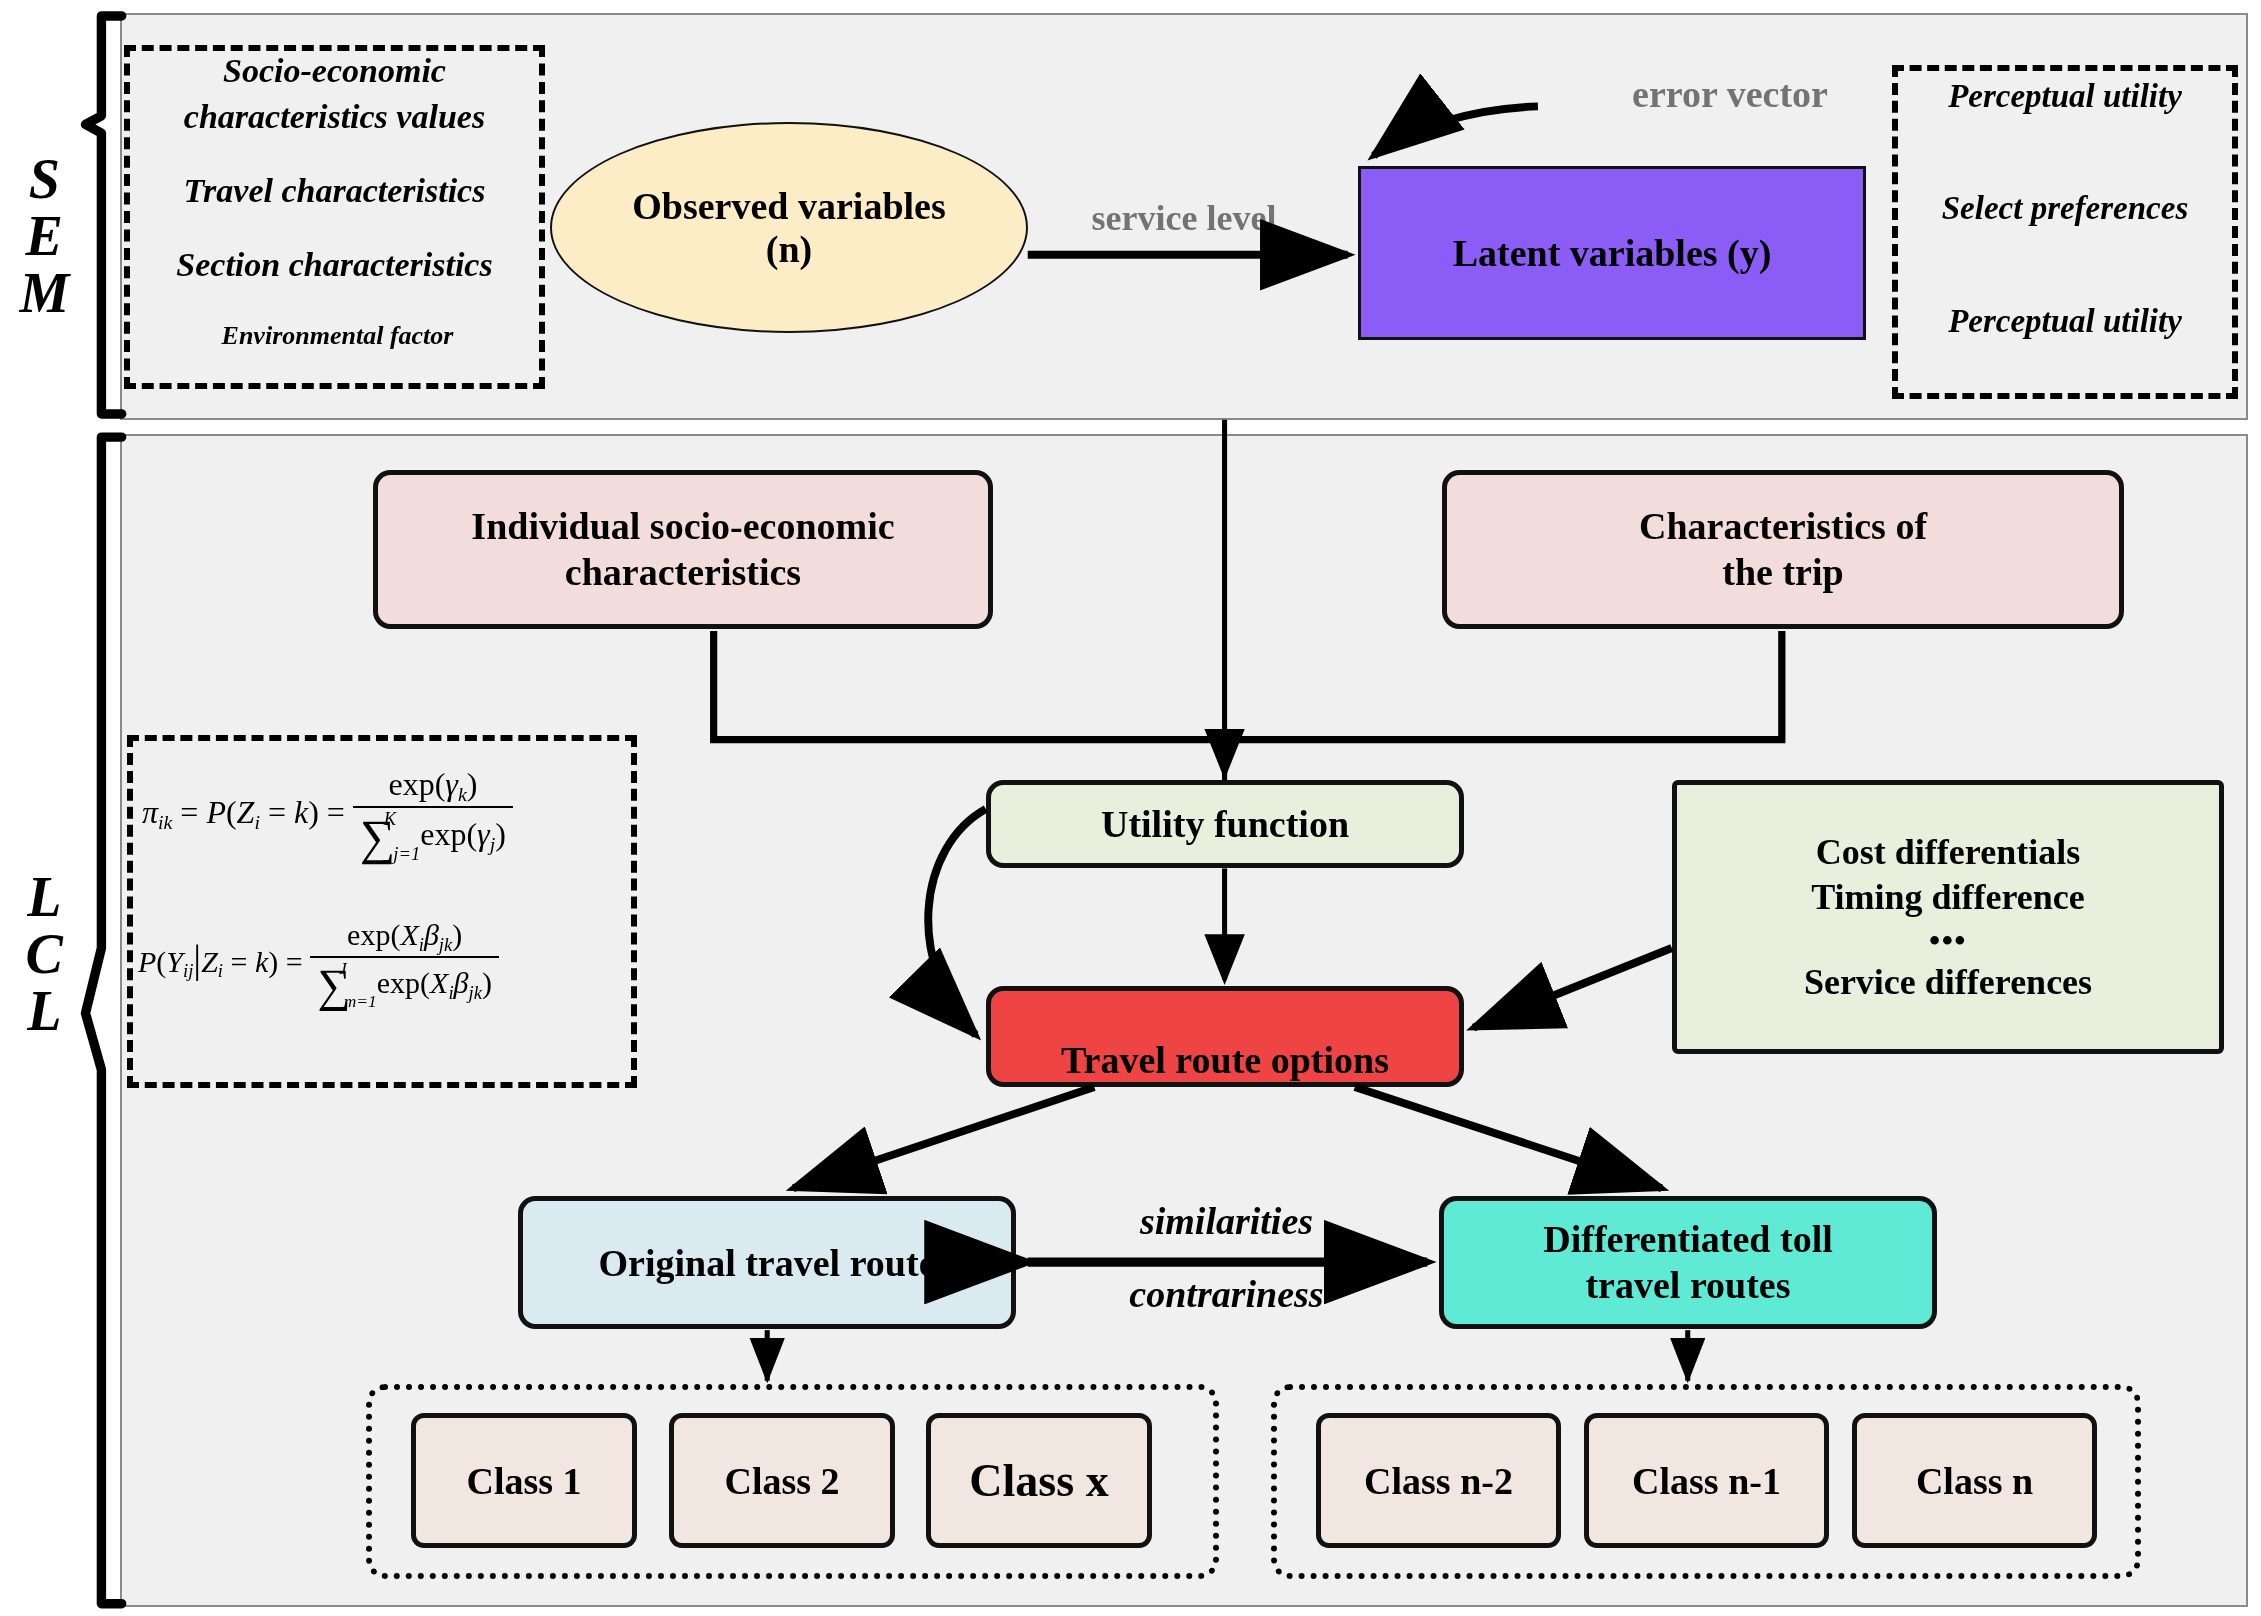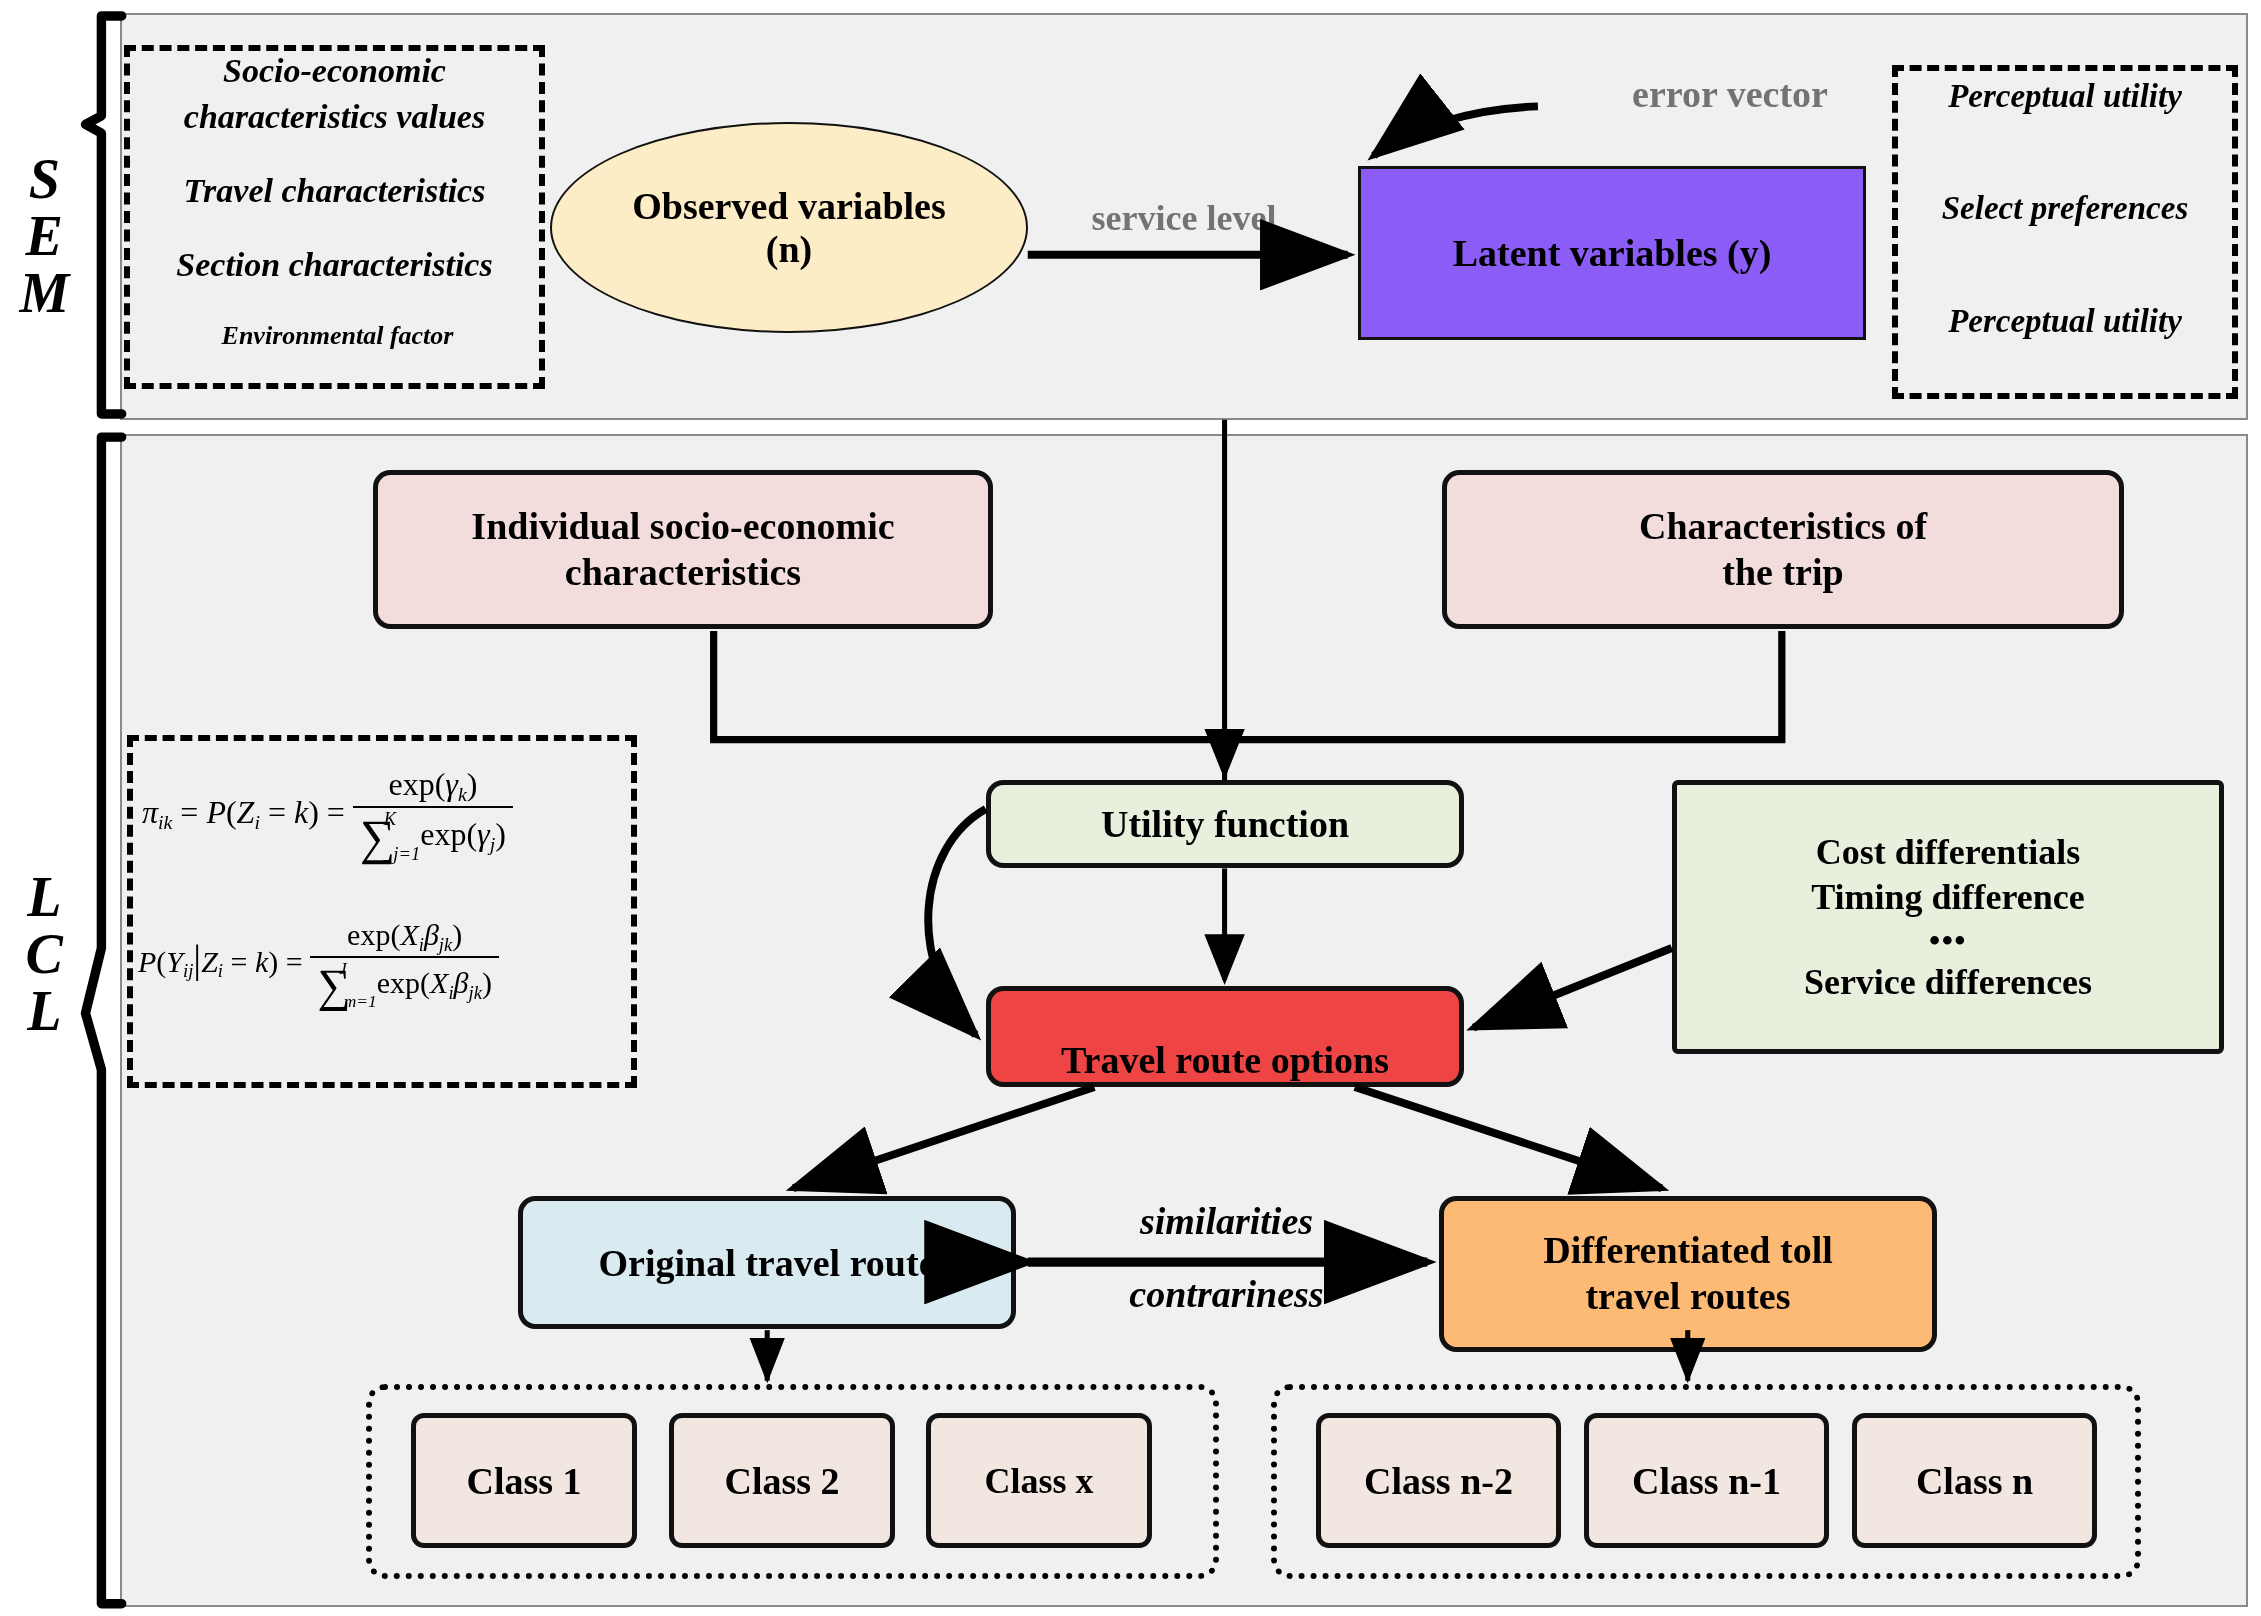--- a/index.html
+++ b/index.html
@@ -128,36 +128,36 @@
     <span>Cost differentials</span>
     <span>Timing difference</span>
     <span style="font-size:32px;letter-spacing:1.4px;">•••</span>
     <span>Service differences</span>
   </div>
 
   <div class="rbox" style="left:518px; top:1196px; width:498px; height:133px; background:#d9eaf0; font-size:38px;">
     <span>Original travel route</span>
   </div>
 
-  <div class="rbox" style="left:1439px; top:1196px; width:498px; height:156px; background:#fdba74; flex-direction:column; font-size:38px; line-height:1.2;">
+  <div class="rbox" style="left:1439px; top:1196px; width:498px; height:133px; background:#5eead4; flex-direction:column; font-size:38px; line-height:1.2;">
     <span>Differentiated toll</span>
     <span>travel routes</span>
   </div>
 
   <div class="lblit" style="left:1071px; top:1199px; width:311px; font-size:38px;">similarities</div>
   <div class="lblit" style="left:1071px; top:1272px; width:311px; font-size:38px;">contrariness</div>
 
   <div class="dotbox" style="left:366px; top:1384px; width:853px; height:195px;"></div>
   <div class="rbox" style="left:411px; top:1413px; width:226px; height:135px; background:#f2e7e0; font-size:38px; border-radius:13px;">
     <span>Class 1</span>
   </div>
   <div class="rbox" style="left:669px; top:1413px; width:226px; height:135px; background:#f2e7e0; font-size:38px; border-radius:13px;">
     <span>Class 2</span>
   </div>
-  <div class="rbox" style="left:926px; top:1413px; width:226px; height:135px; background:#f2e7e0; font-size:36px; border-radius:13px;">
+  <div class="rbox" style="left:926px; top:1413px; width:226px; height:135px; background:#f2e7e0; font-size:46px; border-radius:13px;">
     <span>Class x</span>
   </div>
 
   <div class="dotbox" style="left:1271px; top:1384px; width:870px; height:195px;"></div>
   <div class="rbox" style="left:1316px; top:1413px; width:245px; height:135px; background:#f2e7e0; font-size:38px; border-radius:13px;">
     <span>Class n-2</span>
   </div>
   <div class="rbox" style="left:1584px; top:1413px; width:245px; height:135px; background:#f2e7e0; font-size:38px; border-radius:13px;">
     <span>Class n-1</span>
   </div>

